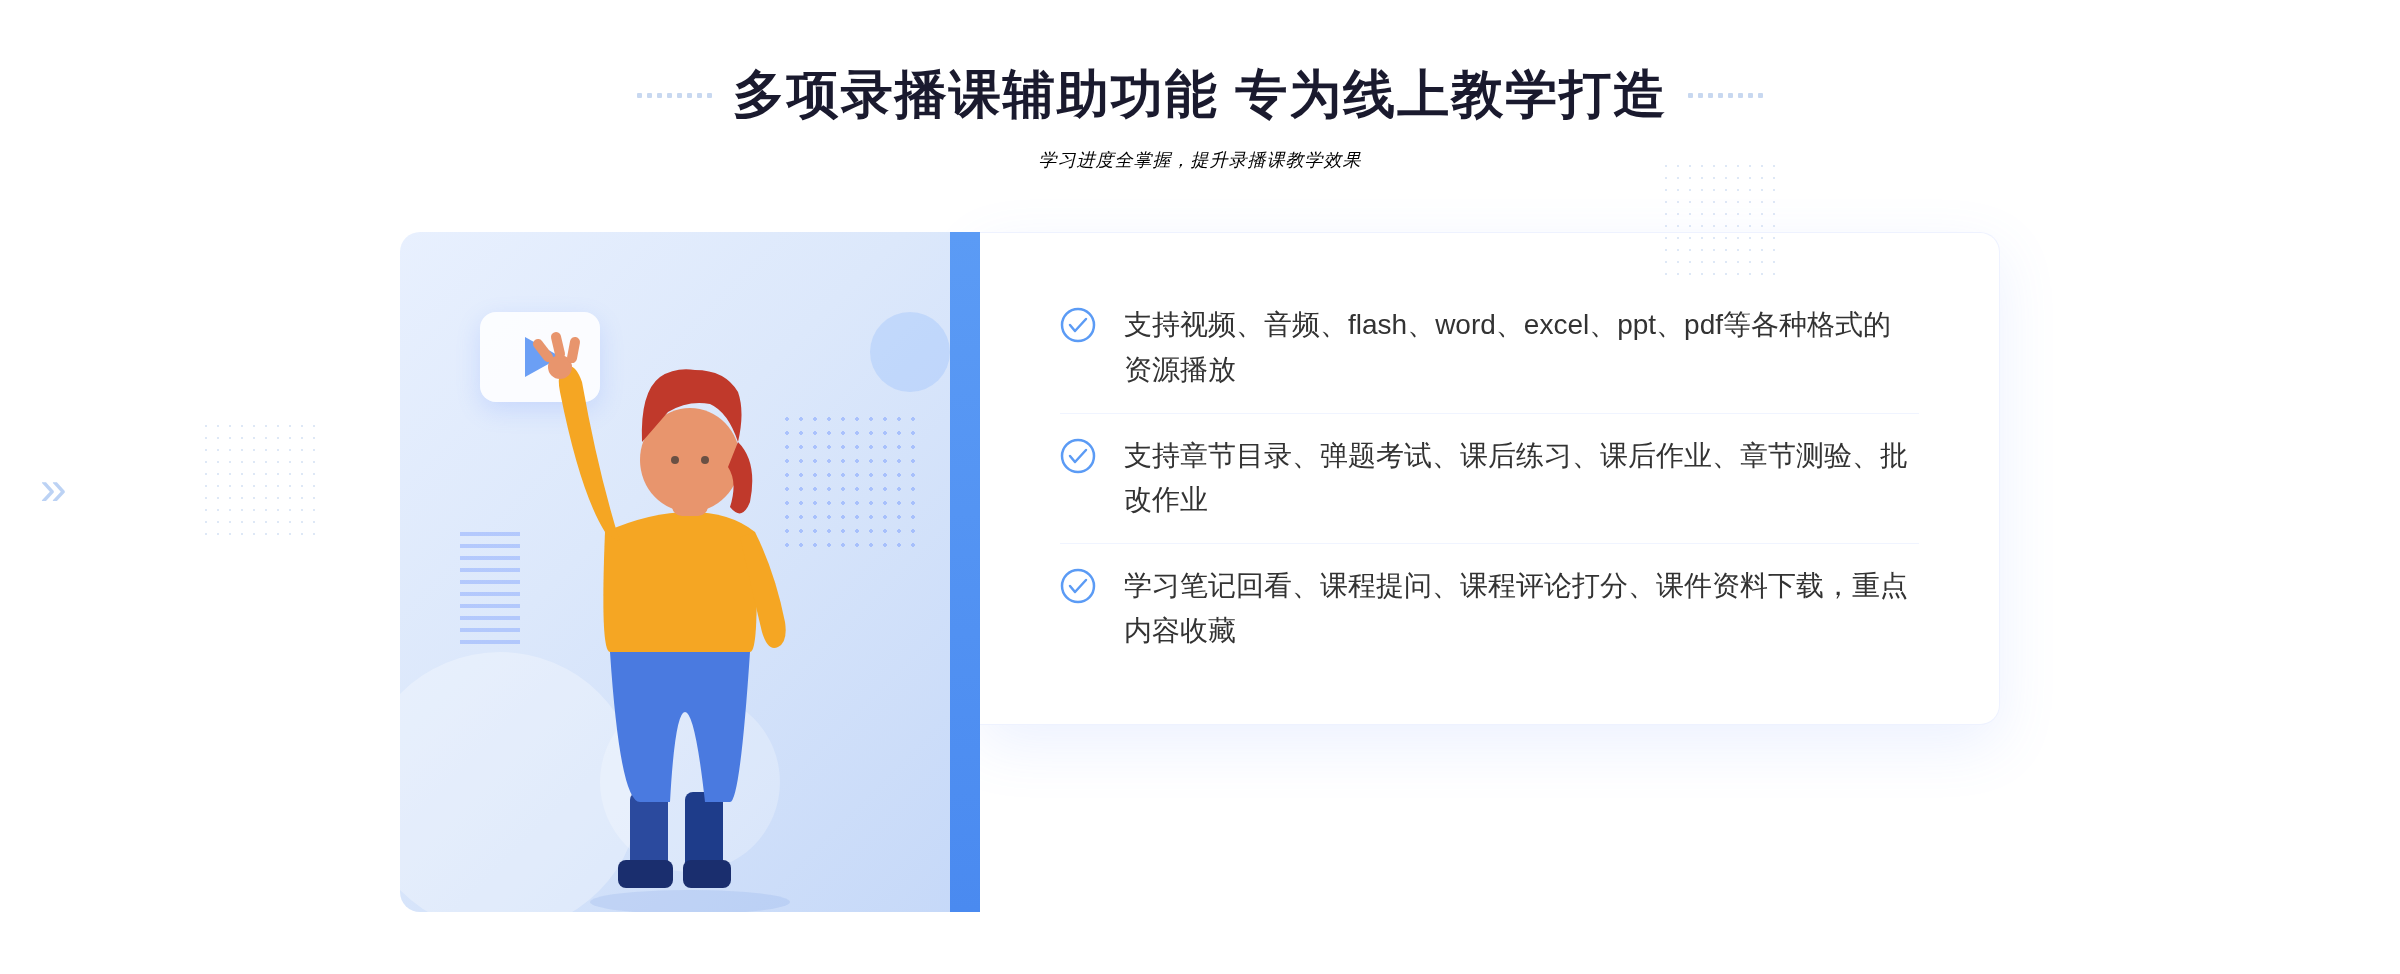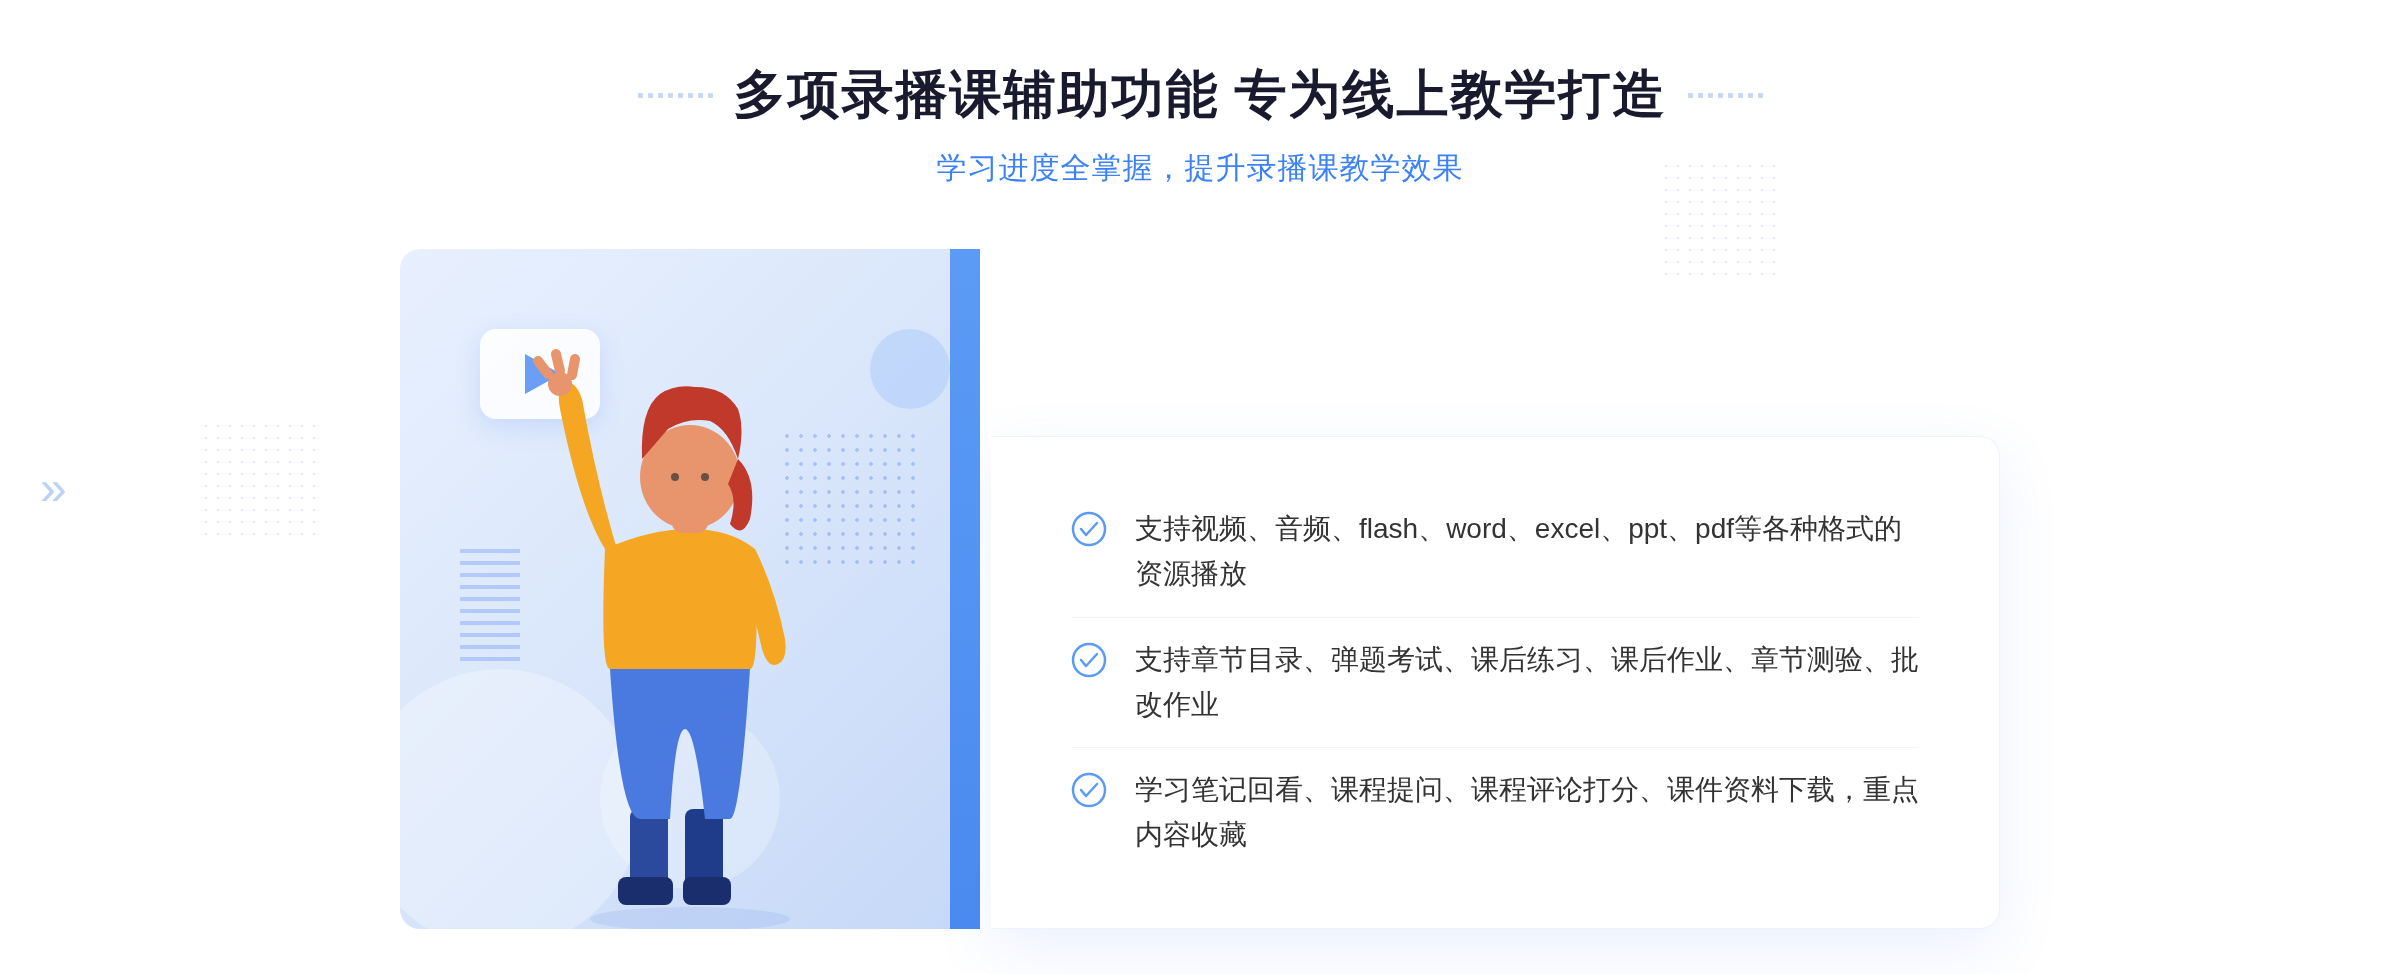--- a/index.html
+++ b/index.html
@@ -49,51 +49,51 @@
     .main-title {
       font-size: 52px;
       font-weight: 600;
       color: #1a1a2e;
       letter-spacing: 2px;
       display: flex;
       align-items: center;
       justify-content: center;
       gap: 20px;
       margin-bottom: 18px;
-      font-family: Liberation Serif, serif;
     }
 
     .title-deco {
       color: #c8d8f0;
       font-size: 32px;
       font-weight: 400;
       display: flex;
       gap: 3px;
     }
     .title-deco span {
       display: inline-block;
       width: 5px;
       height: 5px;
       background: #c8d8f0;
       border-radius: 1px;
       margin: 1px;
     }
 
     .sub-title {
-      font-size: 30px;
-      color: #3b82f6;
+      font-size: 18px;
+      color: #000000;
       font-weight: 400;
       letter-spacing: 1px;
+      font-style: italic;
     }
 
     .content-area {
       display: flex;
-      align-items: flex-end;
+      align-items: flex-start;
       width: 1600px;
-      gap: 11px;
+      gap: 0;
       position: relative;
     }
 
     
     .left-illustration {
       width: 580px;
       min-height: 680px;
       background: linear-gradient(135deg, #e8f0fe 0%, #dce8fb 40%, #c5d8f8 100%);
       border-radius: 20px 0 0 20px;
       position: relative;

